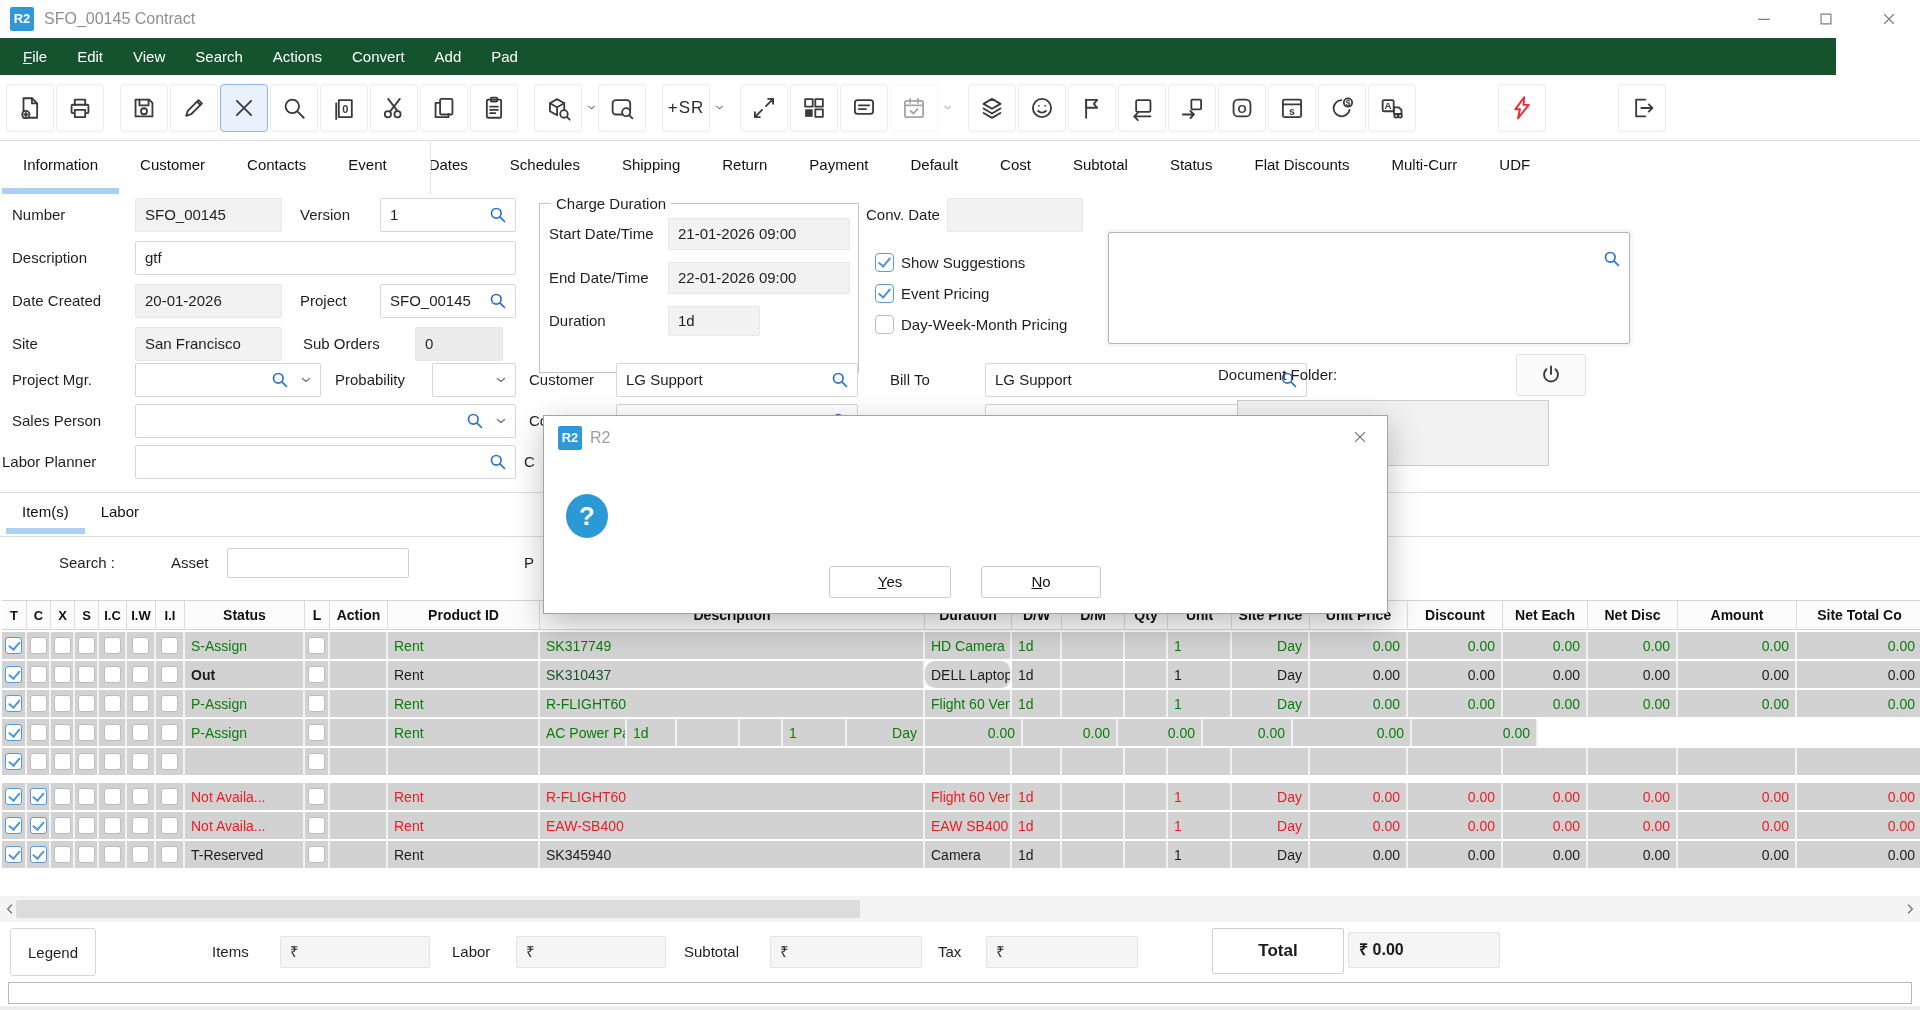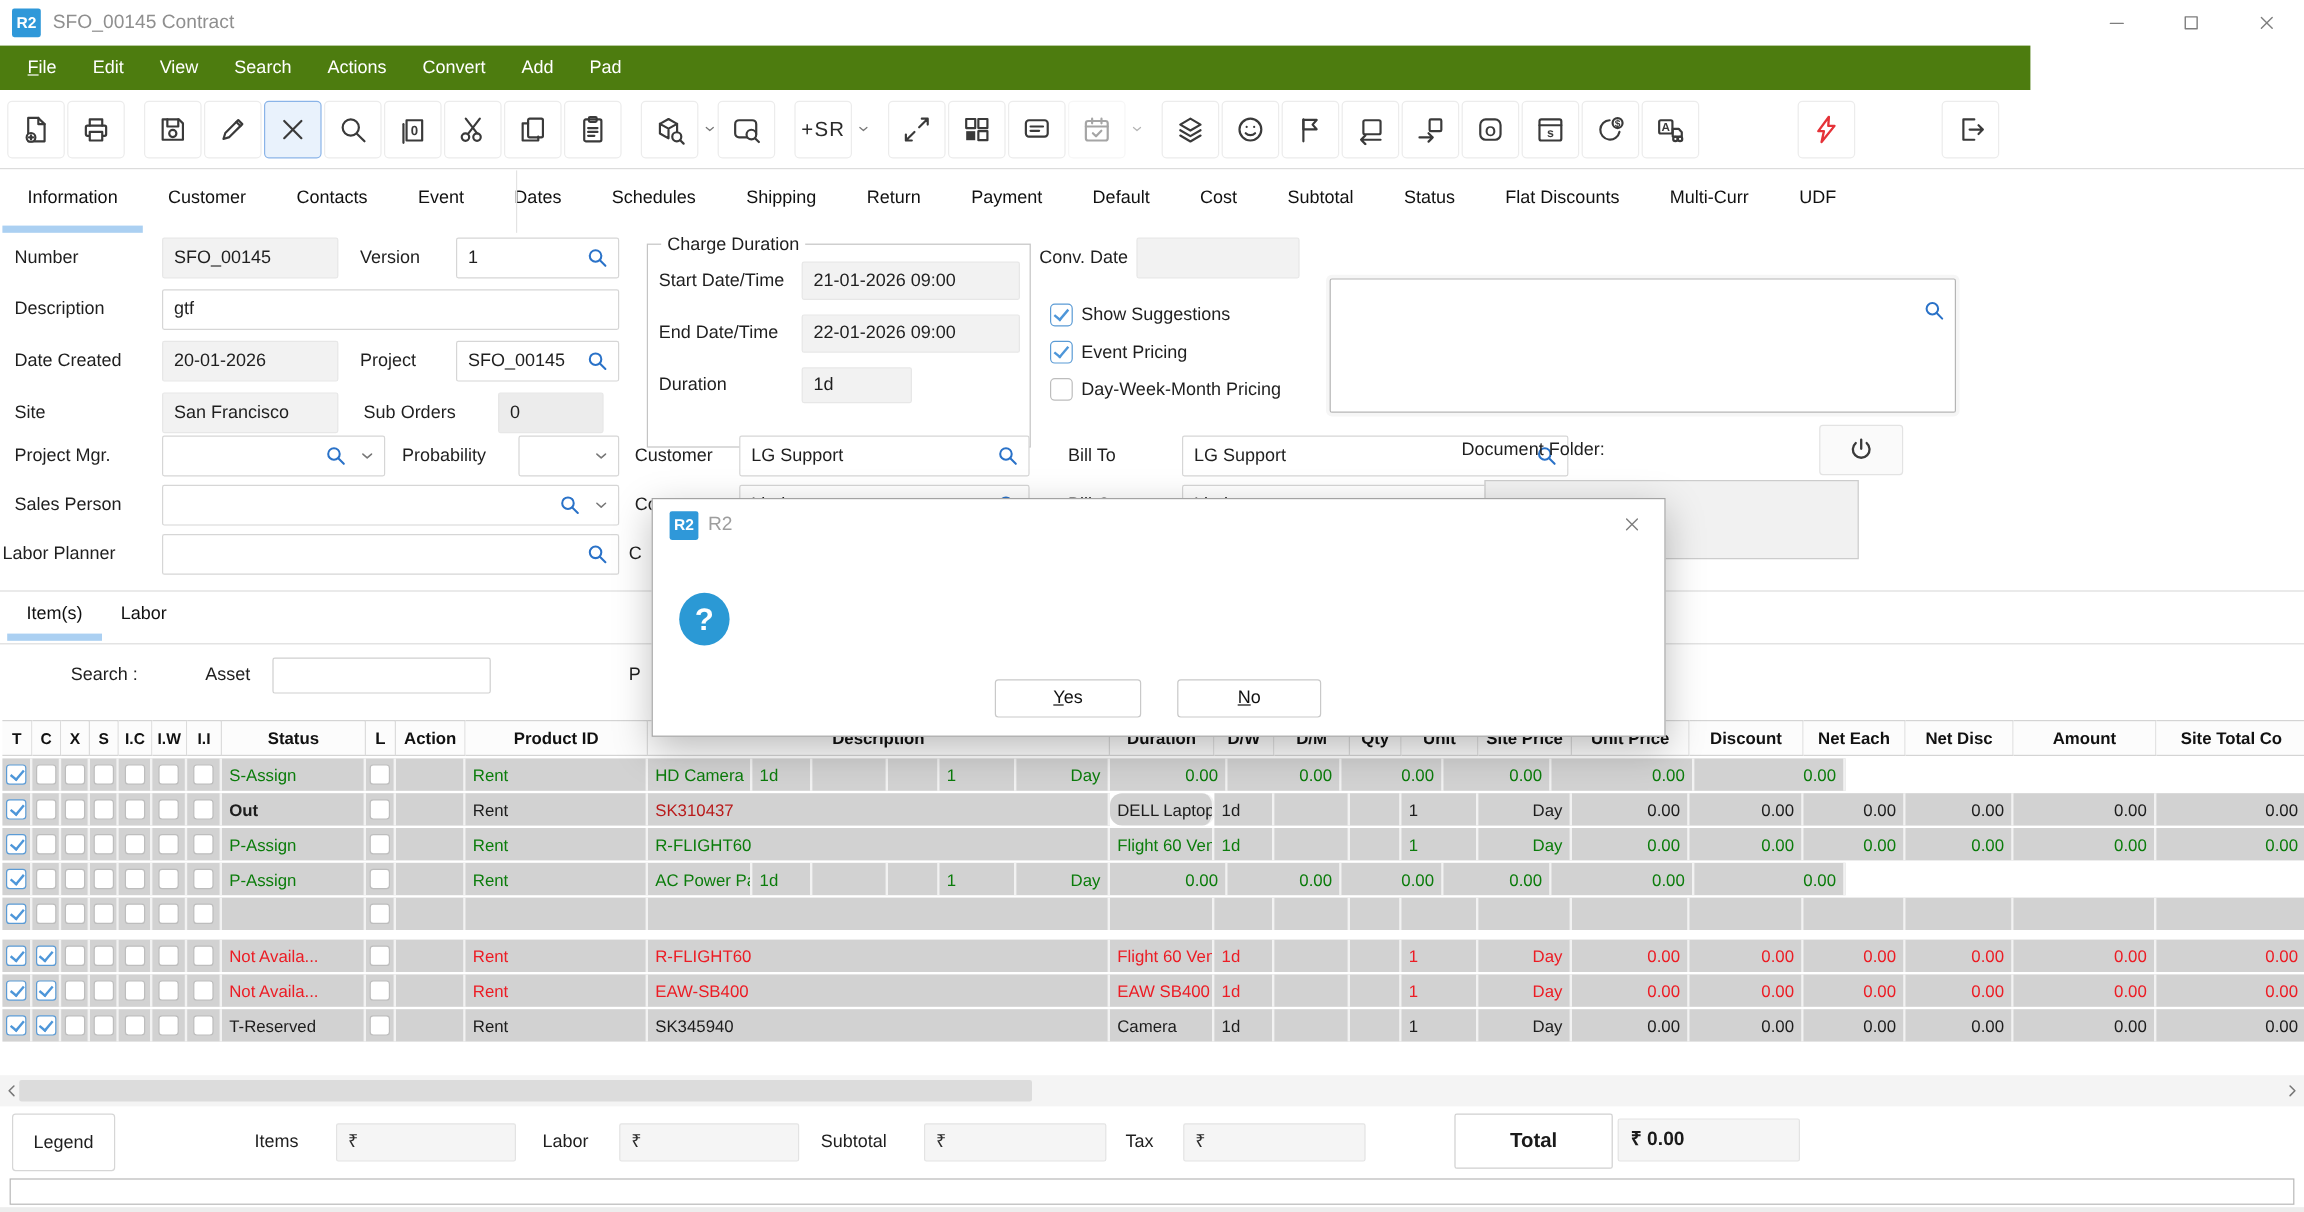--- a/index.html
+++ b/index.html
@@ -7,21 +7,21 @@
   #app{position:relative;width:1920px;height:1010px;background:#fff;}
 
   
   #titlebar{position:absolute;left:0;top:0;width:1920px;height:38px;background:#fff;}
   #applogo{position:absolute;left:10px;top:7px;width:24px;height:24px;background:#2f98d9;border-radius:2px;
            color:#fff;font-weight:bold;font-size:13px;text-align:center;line-height:24px;}
   #apptitle{position:absolute;left:44px;top:0;height:38px;line-height:38px;font-size:16px;color:#8f8f8f;}
   .winbtn{position:absolute;top:0;width:62px;height:38px;display:flex;align-items:center;justify-content:center;}
 
   
-  #menubar{position:absolute;left:0;top:38px;width:1692px;height:37px;background:#4d7c0f;display:flex;align-items:center;padding-left:8px;box-sizing:border-box;}
+  #menubar{position:absolute;left:0;top:38px;width:1836px;height:37px;background:#14532d;display:flex;align-items:center;padding-left:8px;box-sizing:border-box;}
   .menu-item{display:inline-block;color:#fff;font-size:15px;padding:0 15px;line-height:37px;cursor:default;}
   .menu-item.alt::first-letter{text-decoration:underline;}
 
   
   #toolbar{position:absolute;left:0;top:75px;width:1920px;height:66px;border-bottom:1px solid #dcdcdc;box-sizing:border-box;
            display:flex;align-items:center;padding-left:6px;}
   .tgroup{display:flex;align-items:center;margin-right:14px;}
   .tbtn{width:46px;height:46px;border:1px solid #ececec;border-radius:4px;background:#fff;display:flex;align-items:center;justify-content:center;margin-right:2px;}
   .tbtn.sel{border:1px solid #8ab4e8;background:#e9f2fc;}
   .tbtn.dis{opacity:.45;}
@@ -661,20 +661,21 @@
         </div>
         <div class="tc center" style="width: 29px;">
           <span class="cb cbs"></span>
         </div>
         <div class="tc left" style="width: 120px; color: rgb(11, 124, 11);">S-Assign</div>
         <div class="tc center" style="width: 25px;">
           <span class="cb cbs"></span>
         </div>
         <div class="tc left" style="width: 58px; color: rgb(11, 124, 11);"></div>
         <div class="tc left" style="width: 152px; color: rgb(11, 124, 11);">Rent</div>
+        <div class="tc left" style="width: 385px; color: rgb(11, 124, 11);">SK317749</div>
         <div class="tc left" style="width: 87px; color: rgb(11, 124, 11);">HD Camera</div>
         <div class="tc left" style="width: 50px; color: rgb(11, 124, 11);">1d</div>
         <div class="tc left" style="width: 63px; color: rgb(11, 124, 11);"></div>
         <div class="tc right" style="width: 43px; color: rgb(11, 124, 11);"></div>
         <div class="tc left" style="width: 64px; color: rgb(11, 124, 11);">1</div>
         <div class="tc right" style="width: 78px; color: rgb(11, 124, 11);">Day</div>
         <div class="tc right" style="width: 98px; color: rgb(11, 124, 11);">0.00</div>
         <div class="tc right" style="width: 95px; color: rgb(11, 124, 11);">0.00</div>
         <div class="tc right" style="width: 85px; color: rgb(11, 124, 11);">0.00</div>
         <div class="tc right" style="width: 90px; color: rgb(11, 124, 11);">0.00</div>
@@ -702,21 +703,21 @@
         </div>
         <div class="tc center" style="width: 29px;">
           <span class="cb cbs"></span>
         </div>
         <div class="tc left" style="width: 120px; color: rgb(29, 29, 29); font-weight: bold;">Out</div>
         <div class="tc center" style="width: 25px;">
           <span class="cb cbs"></span>
         </div>
         <div class="tc left" style="width: 58px; color: rgb(29, 29, 29);"></div>
         <div class="tc left" style="width: 152px; color: rgb(29, 29, 29);">Rent</div>
-        <div class="tc left" style="width: 385px; color: #b91c1c;">SK310437</div>
+        <div class="tc left" style="width: 385px; color: #14532d;">SK310437</div>
         <div class="tc left" style="width: 87px; color: rgb(29, 29, 29); border-radius: 10px;">DELL Laptop</div>
         <div class="tc left" style="width: 50px; color: rgb(29, 29, 29);">1d</div>
         <div class="tc left" style="width: 63px; color: rgb(29, 29, 29);"></div>
         <div class="tc right" style="width: 43px; color: rgb(29, 29, 29);"></div>
         <div class="tc left" style="width: 64px; color: rgb(29, 29, 29);">1</div>
         <div class="tc right" style="width: 78px; color: rgb(29, 29, 29);">Day</div>
         <div class="tc right" style="width: 98px; color: rgb(29, 29, 29);">0.00</div>
         <div class="tc right" style="width: 95px; color: rgb(29, 29, 29);">0.00</div>
         <div class="tc right" style="width: 85px; color: rgb(29, 29, 29);">0.00</div>
         <div class="tc right" style="width: 90px; color: rgb(29, 29, 29);">0.00</div>

